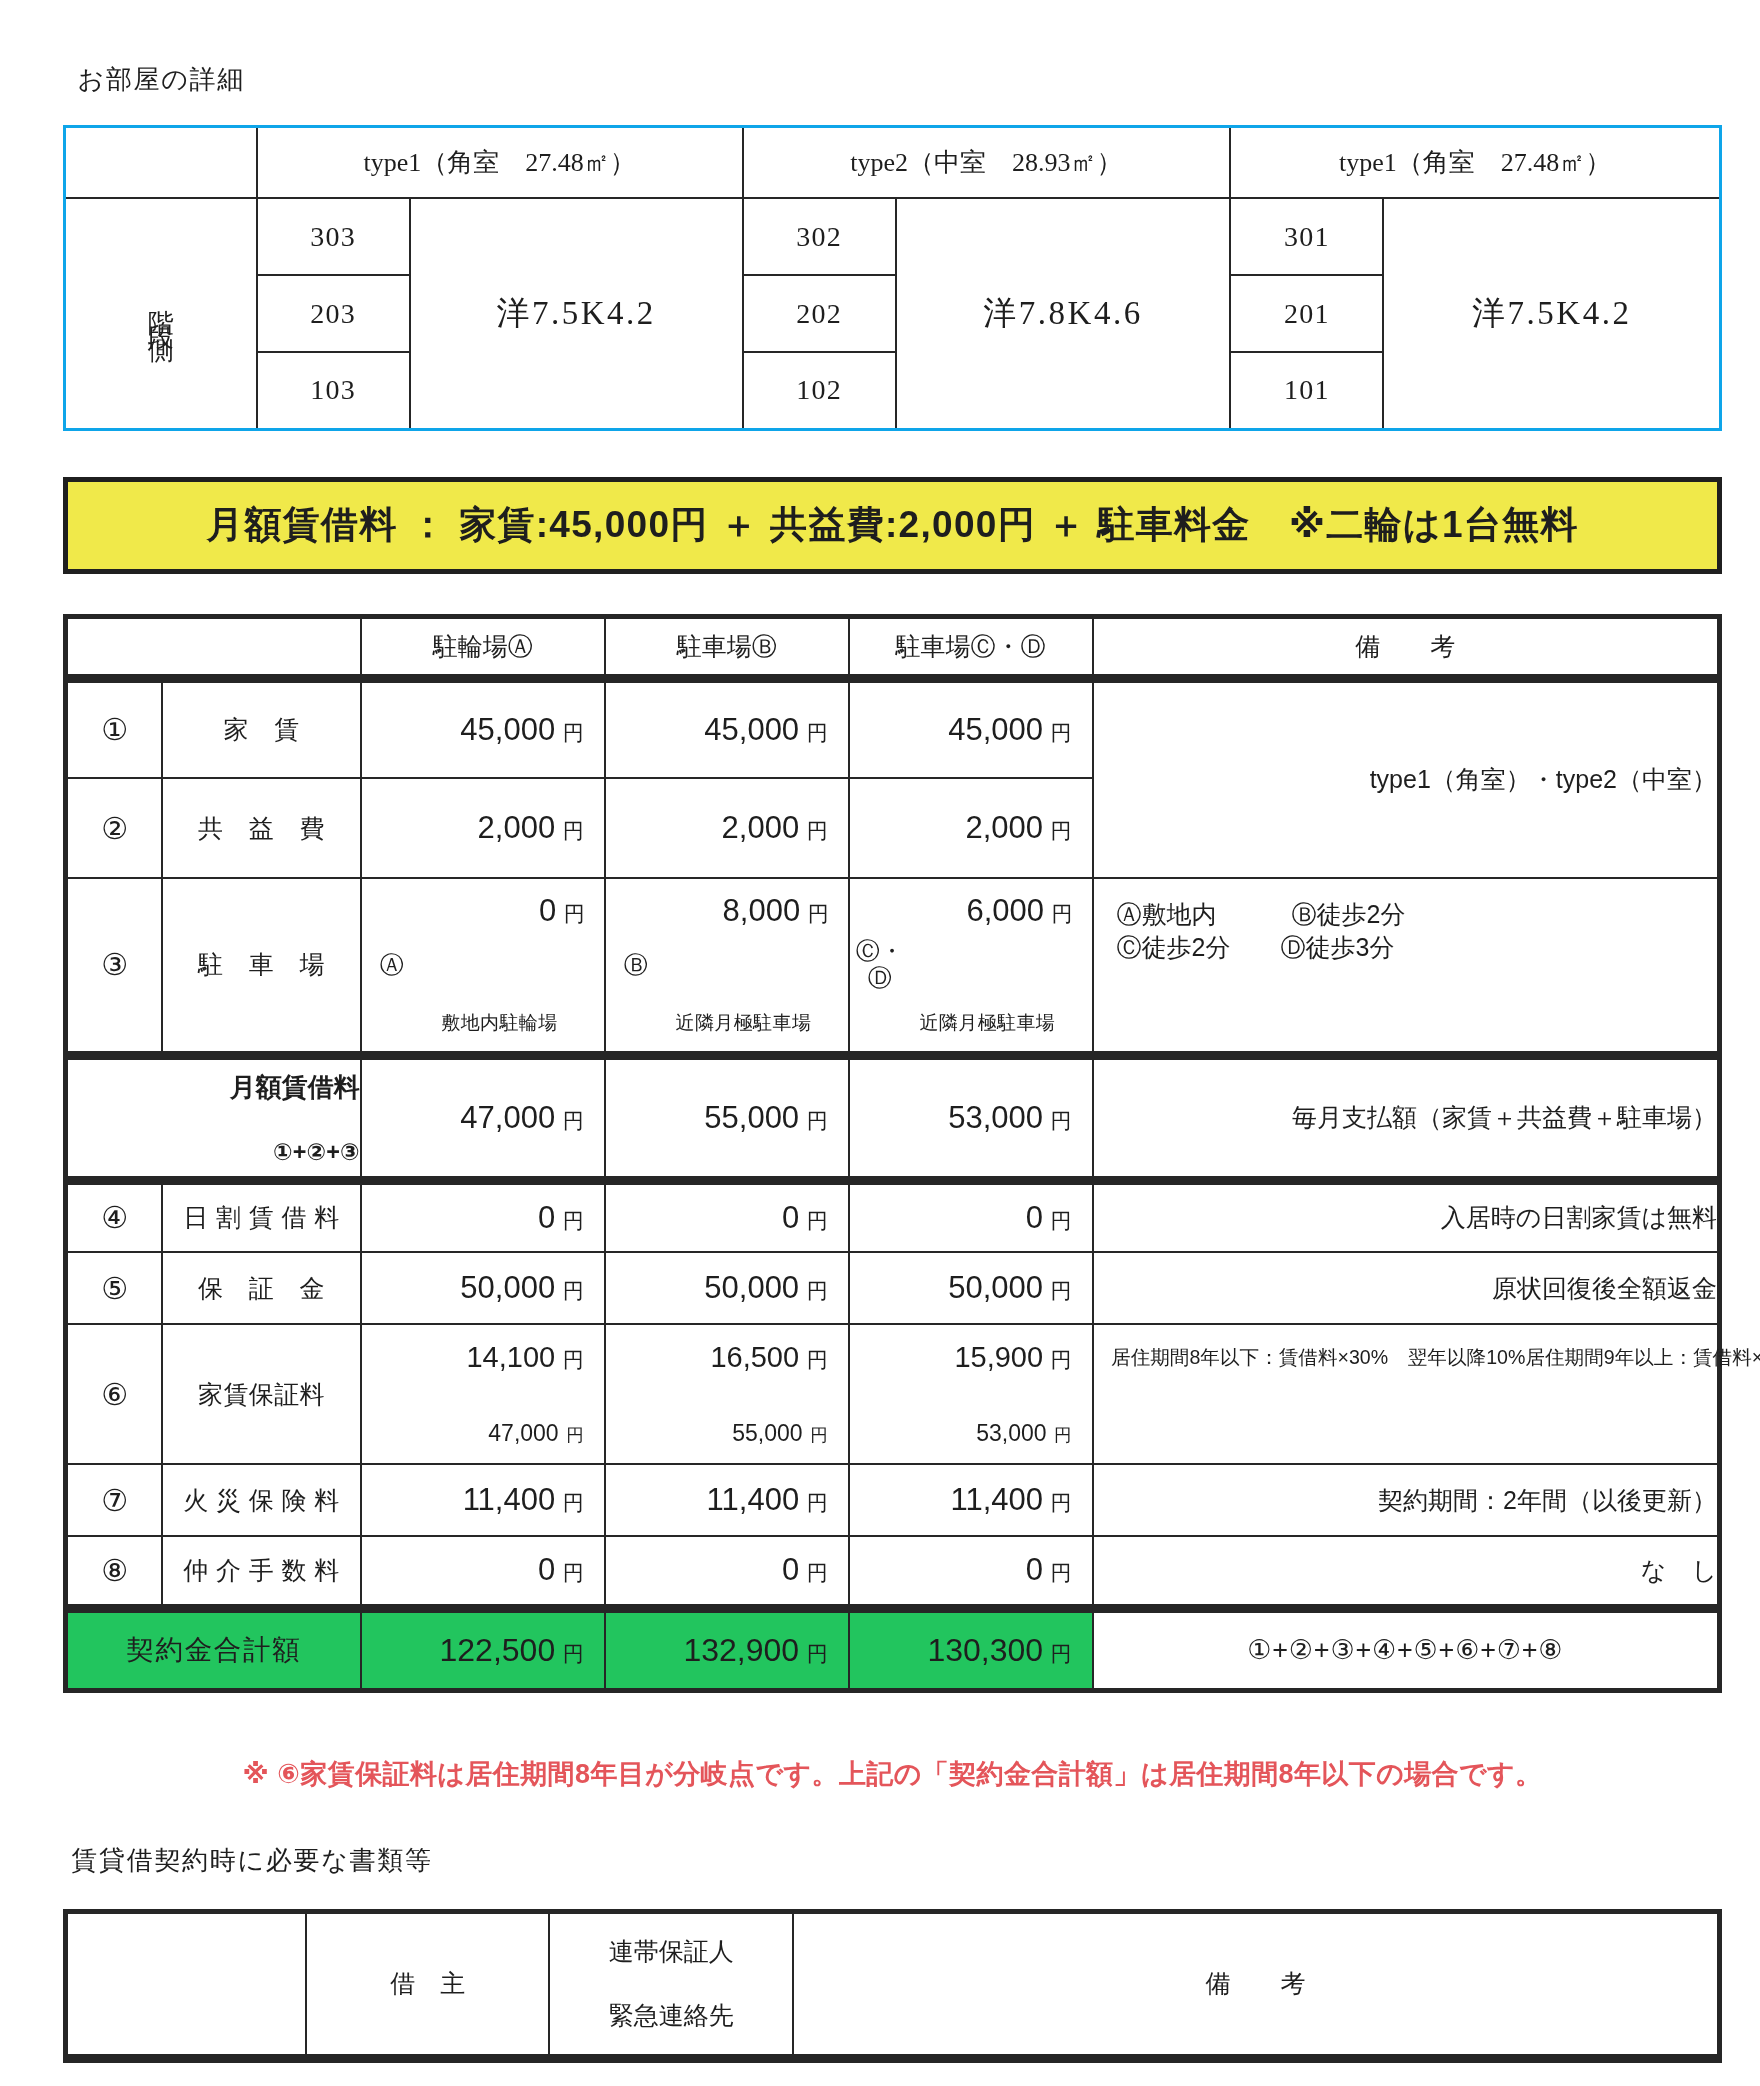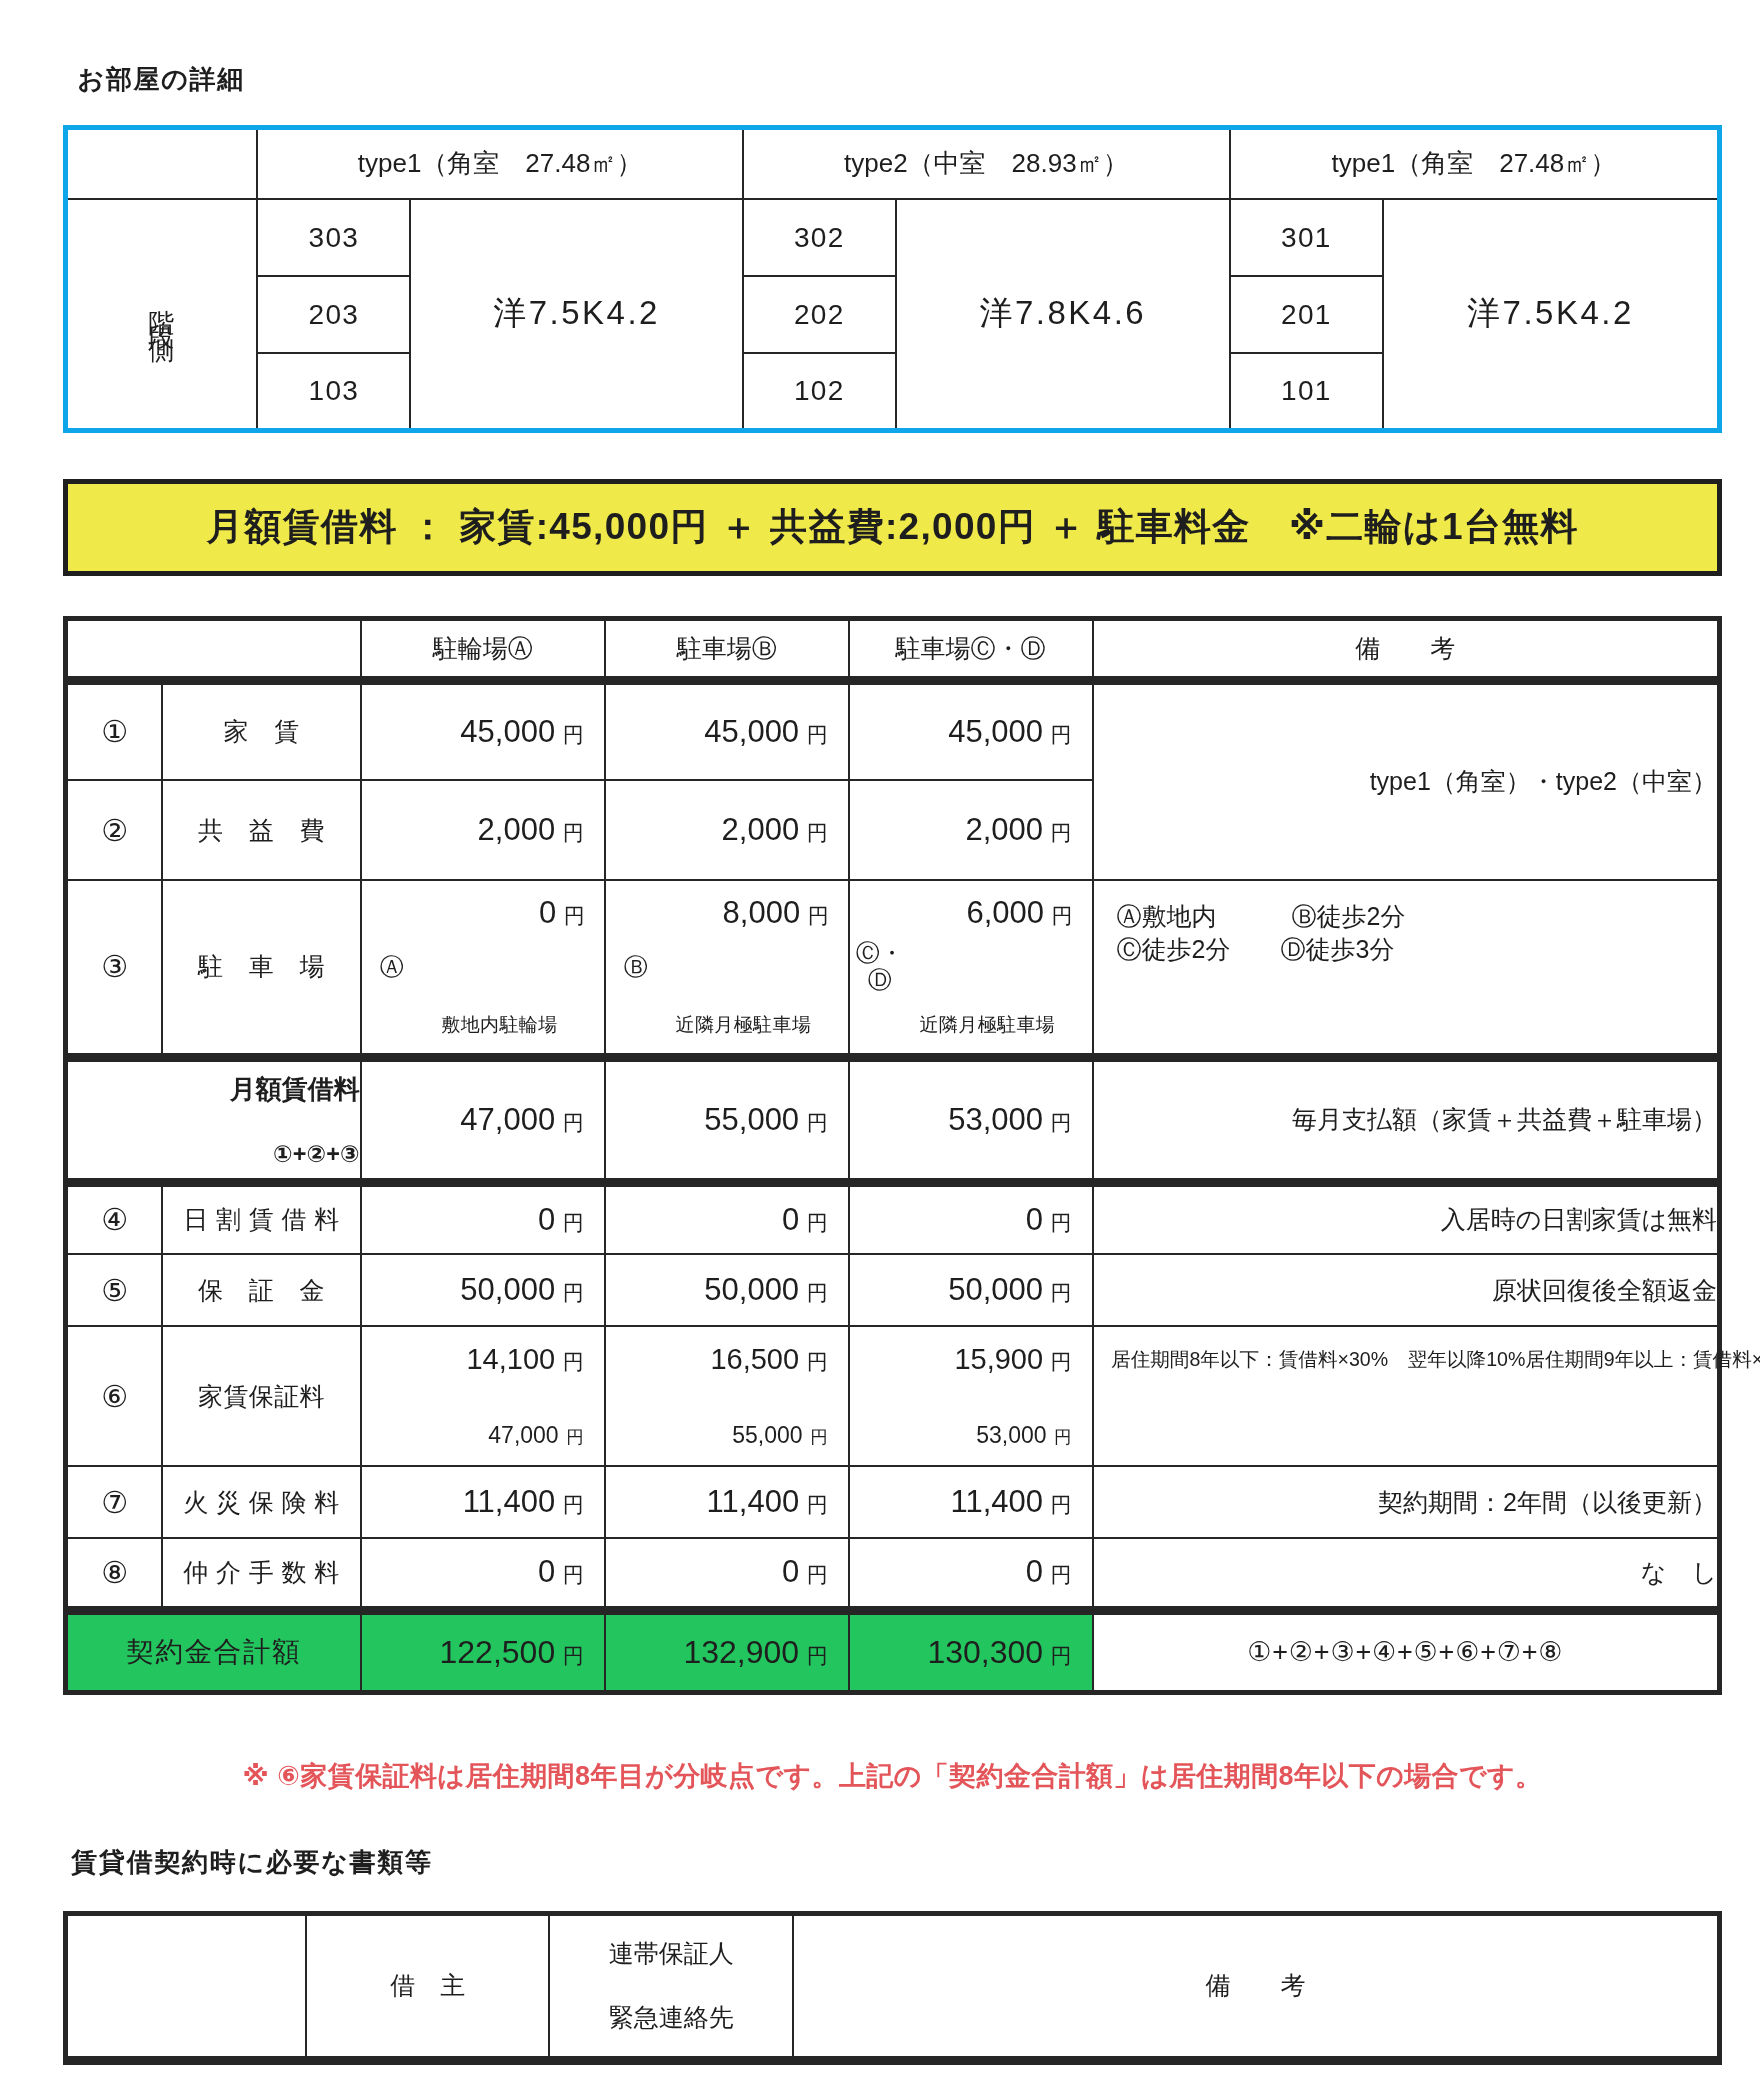--- a/index.html
+++ b/index.html
@@ -5,27 +5,27 @@
   * { box-sizing: border-box; margin: 0; padding: 0; }
   html, body { background: #ffffff; }
   body {
     width: 1760px; height: 2504px;
     color: #1e1e1e;
     font-family: "Liberation Sans", "DejaVu Sans", sans-serif;
     position: relative;
   }
   .page { padding: 62px 38px 0 63px; }
 
-  .sec-title { font-size: 26px; font-weight: 700; margin-left: 14.6px; letter-spacing: 1.7px; }
+  .sec-title { font-size: 26px; font-weight: 400; margin-left: 14.6px; letter-spacing: 1.7px; }
 
   table { border-collapse: collapse; table-layout: fixed; width: 100%; background: #fff; }
   td { border: 2.9px solid #262626; vertical-align: middle; font-size: 25px; }
 
   
-  .room-table { border: 5px solid #0ea5e9; margin-top: 27.5px; }
+  .room-table { border: 3px solid #0ea5e9; margin-top: 27.5px; font-family: Liberation Serif, serif; }
   .room-table td { text-align: center; }
   .room-table .hdr td { height: 72px; font-size: 26px; }
   .room-table .body td { height: 77px; }
   .room-no { font-size: 28px; letter-spacing: 1.3px; }
   .layout-cell { font-size: 33px; letter-spacing: 2.5px; }
   .side-cell span {
     writing-mode: vertical-rl; text-orientation: upright;
     font-size: 26px; letter-spacing: 0.55em; display: inline-block;
   }
 

